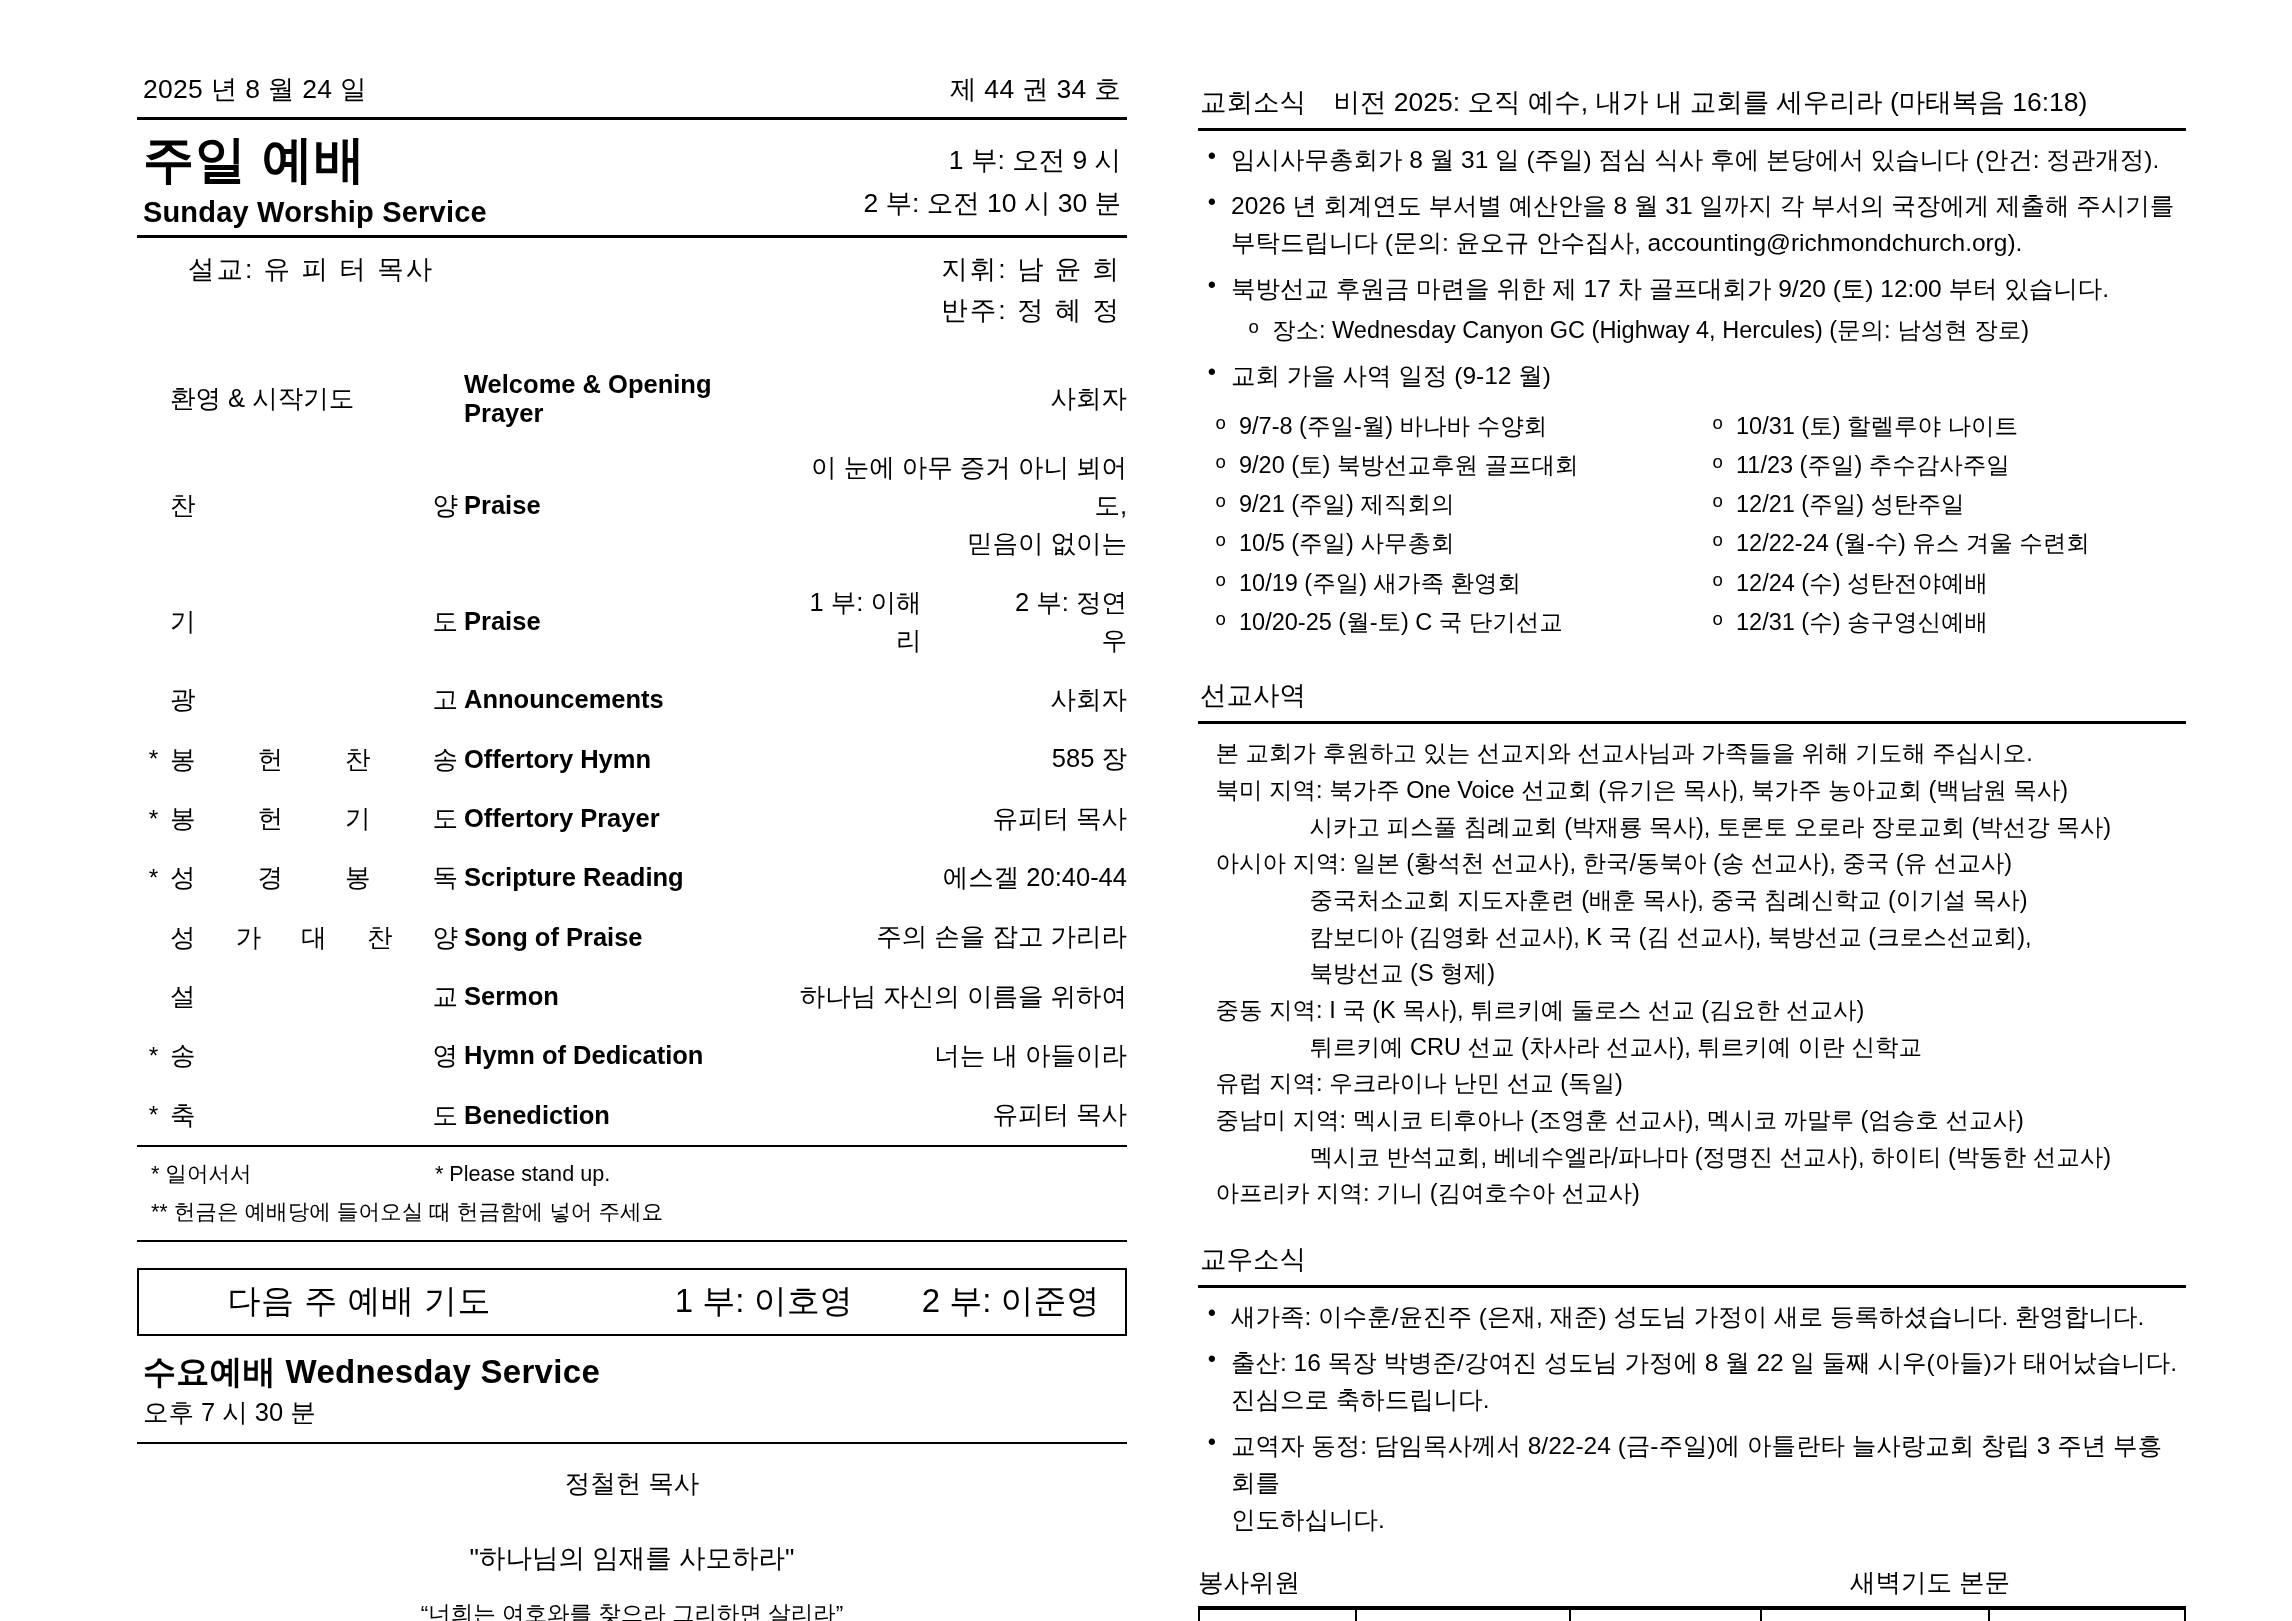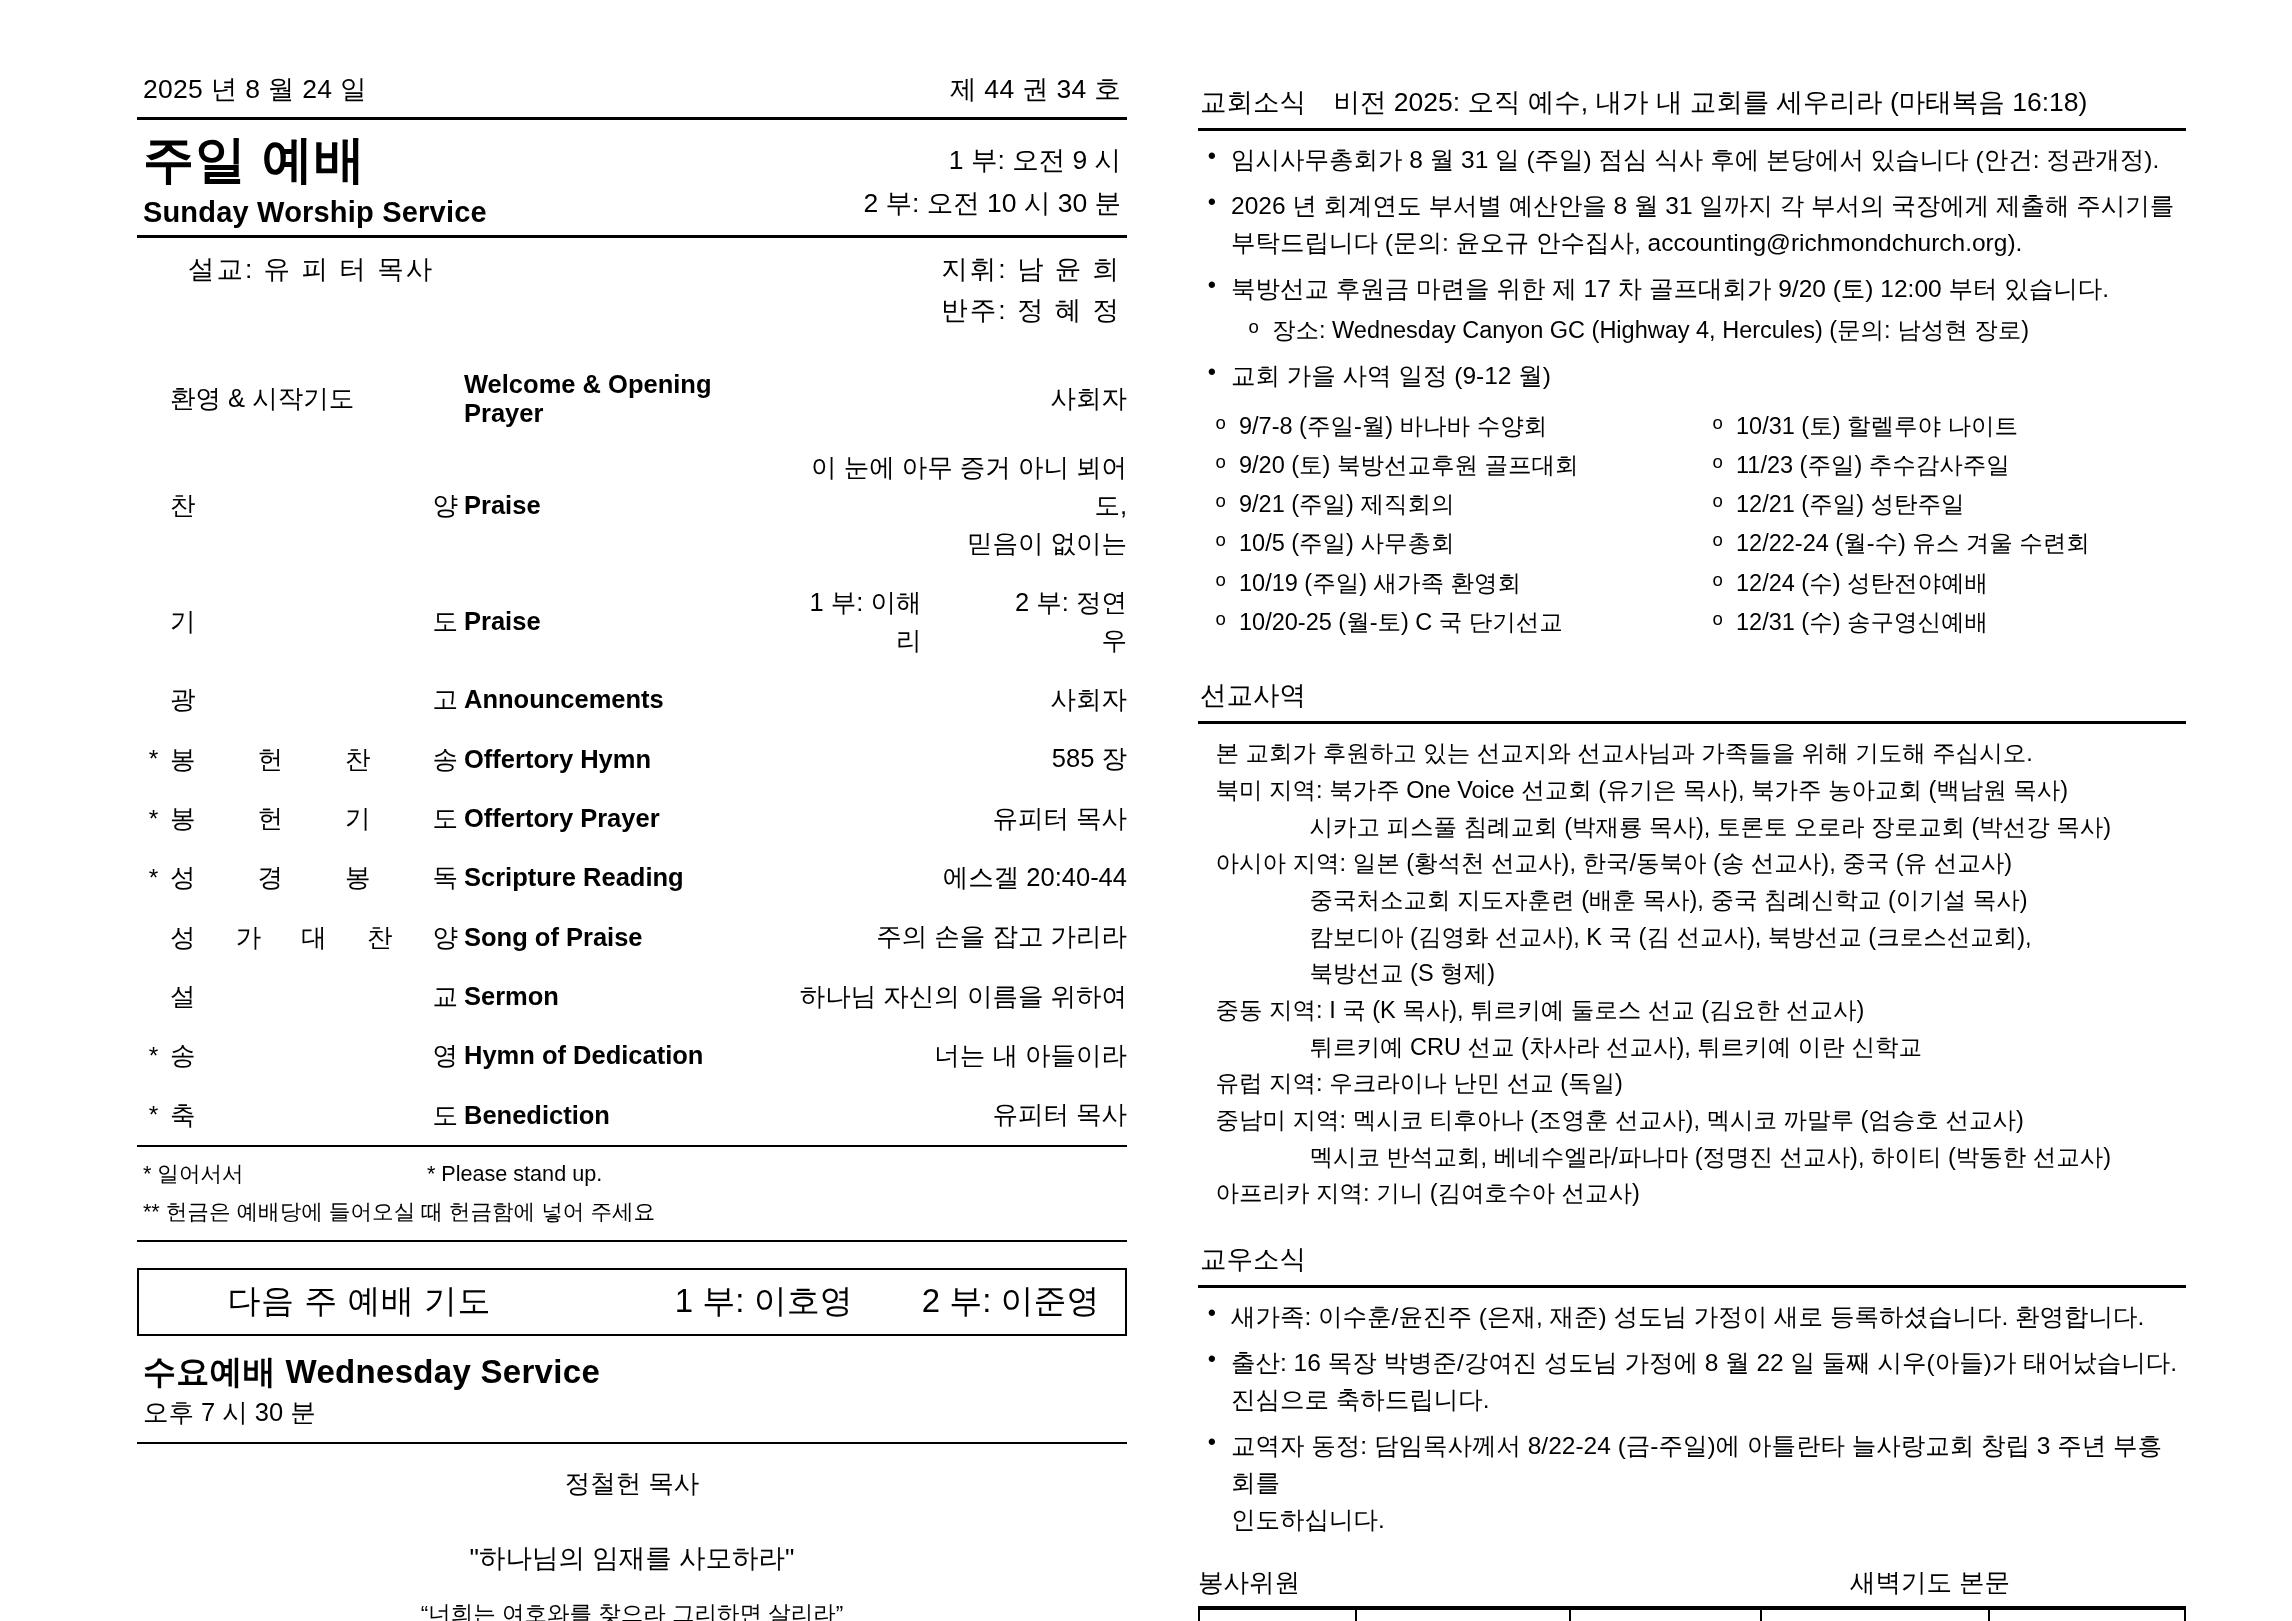--- a/index.html
+++ b/index.html
@@ -39,21 +39,21 @@
   
   .order { width:100%; border-collapse:collapse; font-size:25.5px; margin-top:17.6px; }
   .order td { padding:10.8px 0; vertical-align:middle; }
   .ow-star { width:33px; text-align:center; font-size:24.5px; }
   .ow-ko   { width:294px; font-size:25.5px; }
   .ow-ko .sp { display:flex; justify-content:space-between; padding-right:5.9px; }
   .ow-en   { width:323px; font-weight:bold; font-size:25.5px; }
   .ow-val  { text-align:right; font-size:25.5px; padding-right:7.8px; line-height:1.48; }
   .ow-val .two { display:flex; justify-content:flex-end; gap:71px; }
 
-  .notes { font-size:21.6px; line-height:1.75; padding:7.8px 5.9px 9.8px 5.9px; }
+  .notes { font-size:21.6px; line-height:1.75; padding:7.8px 5.9px 9.8px 5.9px;margin-left:8px; }
   .notes .row1 { display:flex; }
   .notes .row1 .a { width:284px; }
 
   
   .nextbox { border:2.9px solid #000; margin-top:25.5px; padding:9.8px 19.6px;
              display:flex; justify-content:space-between; align-items:center;
              font-size:33px; }
   .nextbox .nb-t { padding-left:69px; letter-spacing:0.5px; }
   .nextbox .nb-g { display:flex; gap:69px; padding-right:5.9px; }
 

